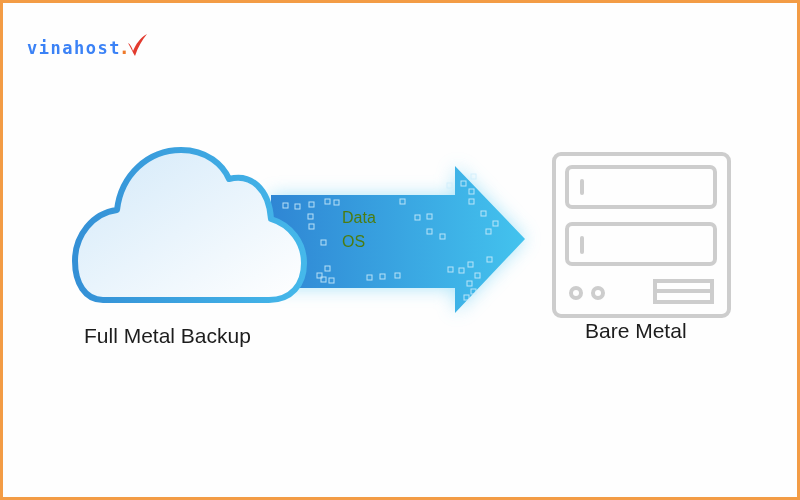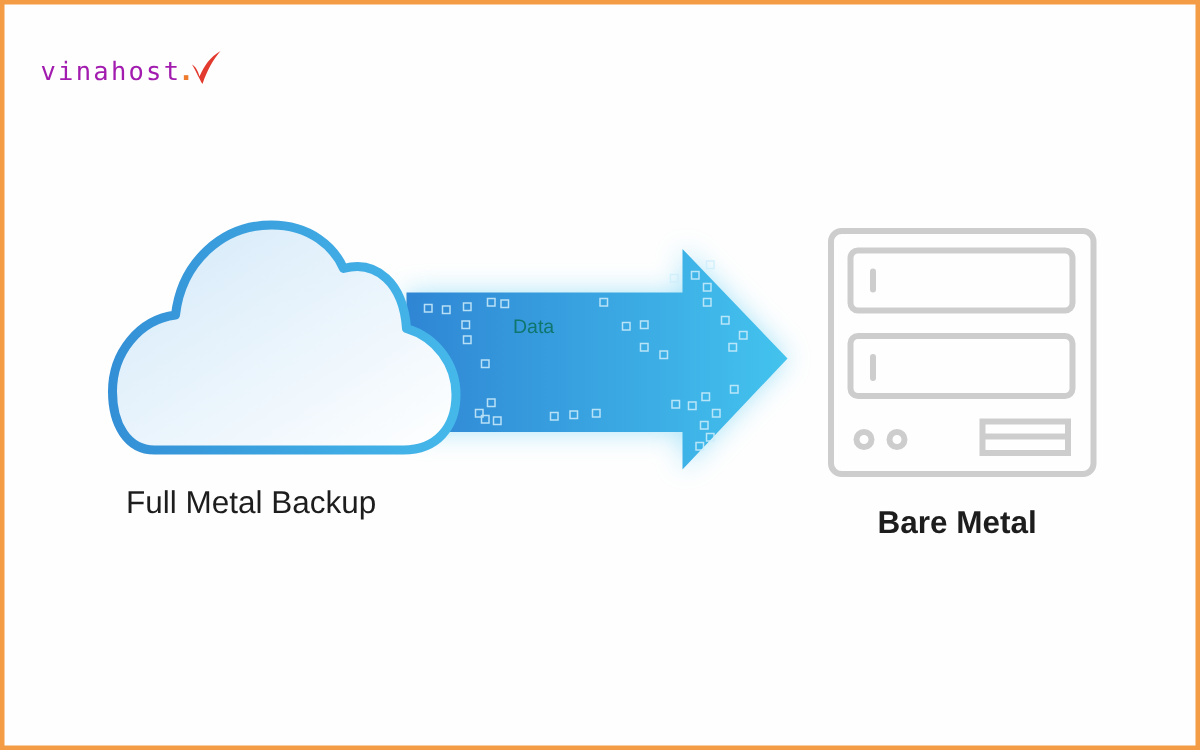--- a/index.html
+++ b/index.html
@@ -6,35 +6,35 @@
   body { width: 800px; height: 500px; overflow: hidden; background: #ffffff; }
   .frame {
     position: relative; width: 800px; height: 500px; box-sizing: border-box;
     border: 3px solid #f39c45; background: #fefefe; overflow: hidden;
   }
   .logo {
     position: absolute; left: 24px; top: 30px; height: 24px;
     display: flex; align-items: flex-end;
   }
   .logo-text {
-    font-family: "DejaVu Sans Mono", monospace; font-size: 17px; font-weight: normal;
-    color: #a21caf; letter-spacing: 1.5px; line-height: 1;
+    font-family: "DejaVu Sans Mono", monospace; font-size: 17px; font-weight: bold;
+    color: #3b82f6; letter-spacing: 1.5px; line-height: 1;
   }
   .logo-dot { color: #ee7a2b; font-family: "DejaVu Sans", sans-serif; font-size: 17px; font-weight: bold; line-height: 1; }
   .logo-check { width: 22px; height: 24px; margin-left: -1px; }
   svg.diagram { position: absolute; left: 0; top: 0; }
   .label {
     position: absolute; font-family: "Liberation Sans", sans-serif; color: #1d1d1d;
     font-size: 21px; white-space: nowrap;
   }
   .label.left { left: 81px; top: 321px; }
-  .label.right { left: 582px; top: 334px; font-weight: bold; }
+  .label.right { left: 582px; top: 316px; }
   .arrow-text {
     position: absolute; left: 339px; top: 203px; font-family: "Liberation Sans", sans-serif;
-    color: #0f766e; font-size: 13px; line-height: 24px;
+    color: #4d7c0f; font-size: 16px; line-height: 24px;
   }
   .arrow-text div { white-space: nowrap; }
 </style>
 </head>
 <body>
 
 <div class="frame">
 
   <div class="logo">
     <span class="logo-text">vinahost</span>
@@ -124,17 +124,18 @@
       <line x1="579" y1="235" x2="579" y2="249" stroke-linecap="round"></line>
       <circle cx="573" cy="290" r="5"></circle>
       <circle cx="595" cy="290" r="5"></circle>
       <rect x="652" y="278" width="57" height="21"></rect>
       <line x1="652" y1="288" x2="709" y2="288"></line>
     </g>
   </svg>
 
   <div class="arrow-text">
     <div>Data</div>
+    <div>OS</div>
   </div>
 
   <div class="label left">Full Metal Backup</div>
   <div class="label right">Bare Metal</div>
 </div>
 
 </body></html>

